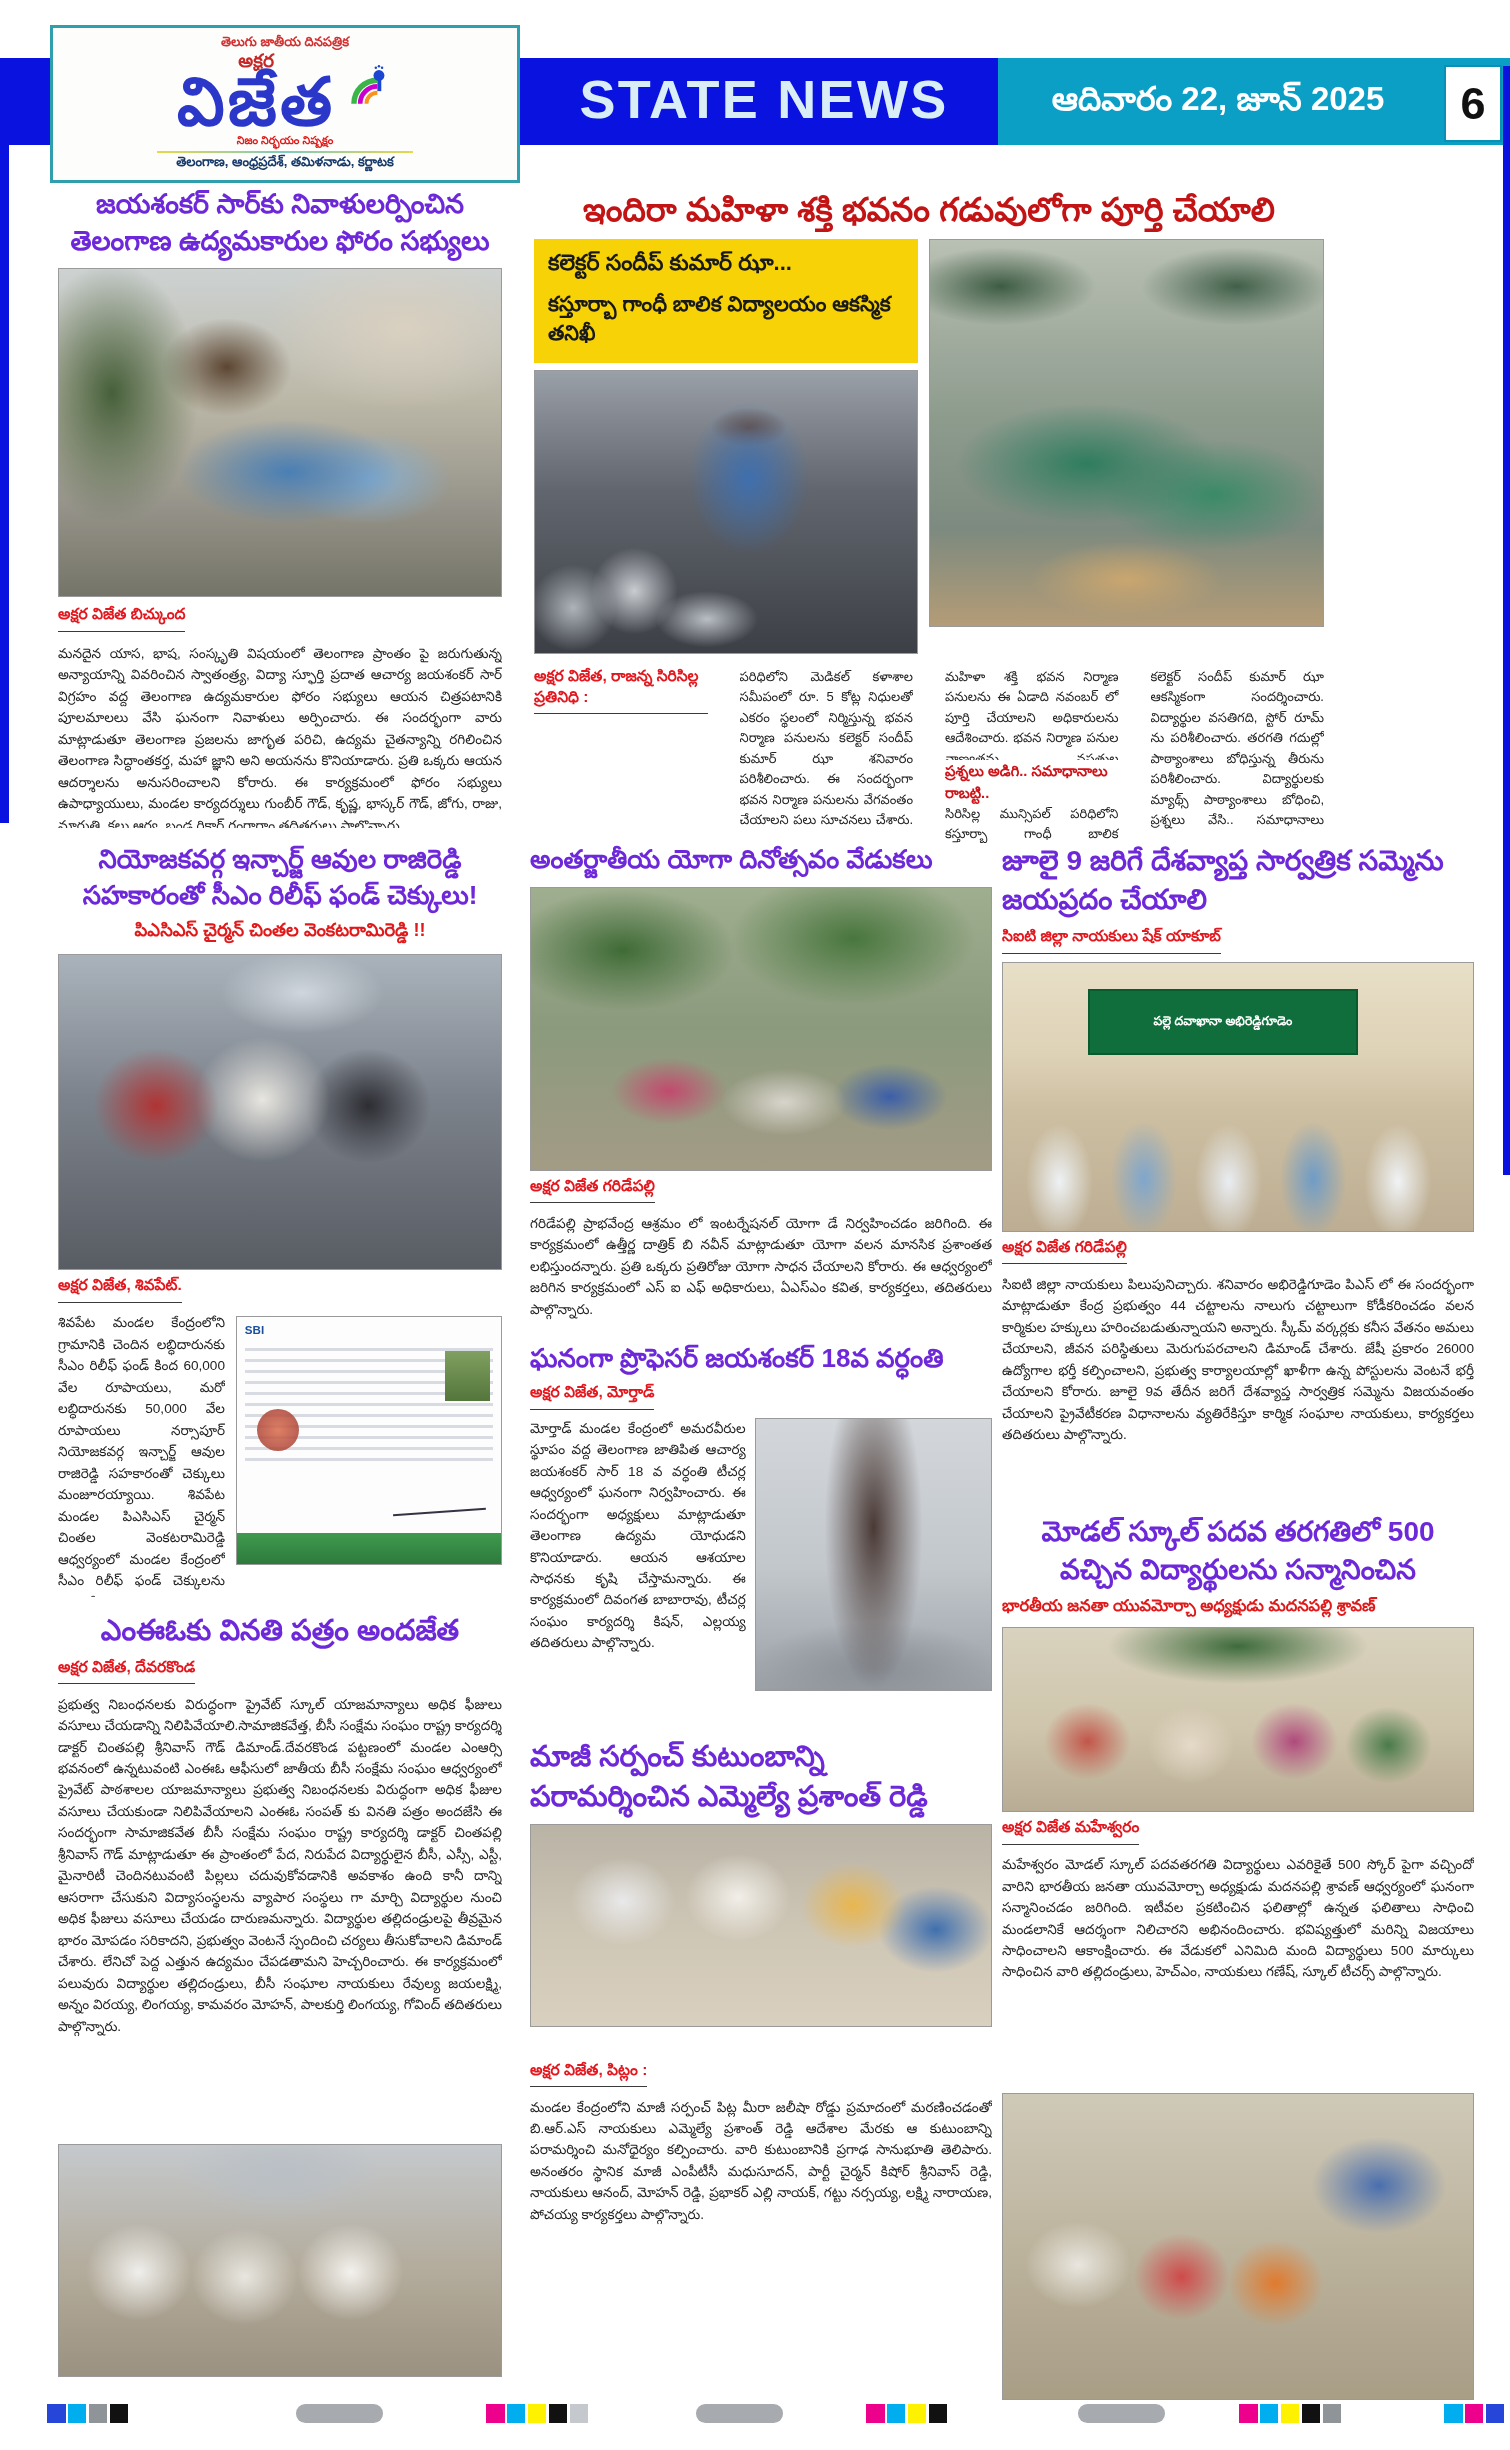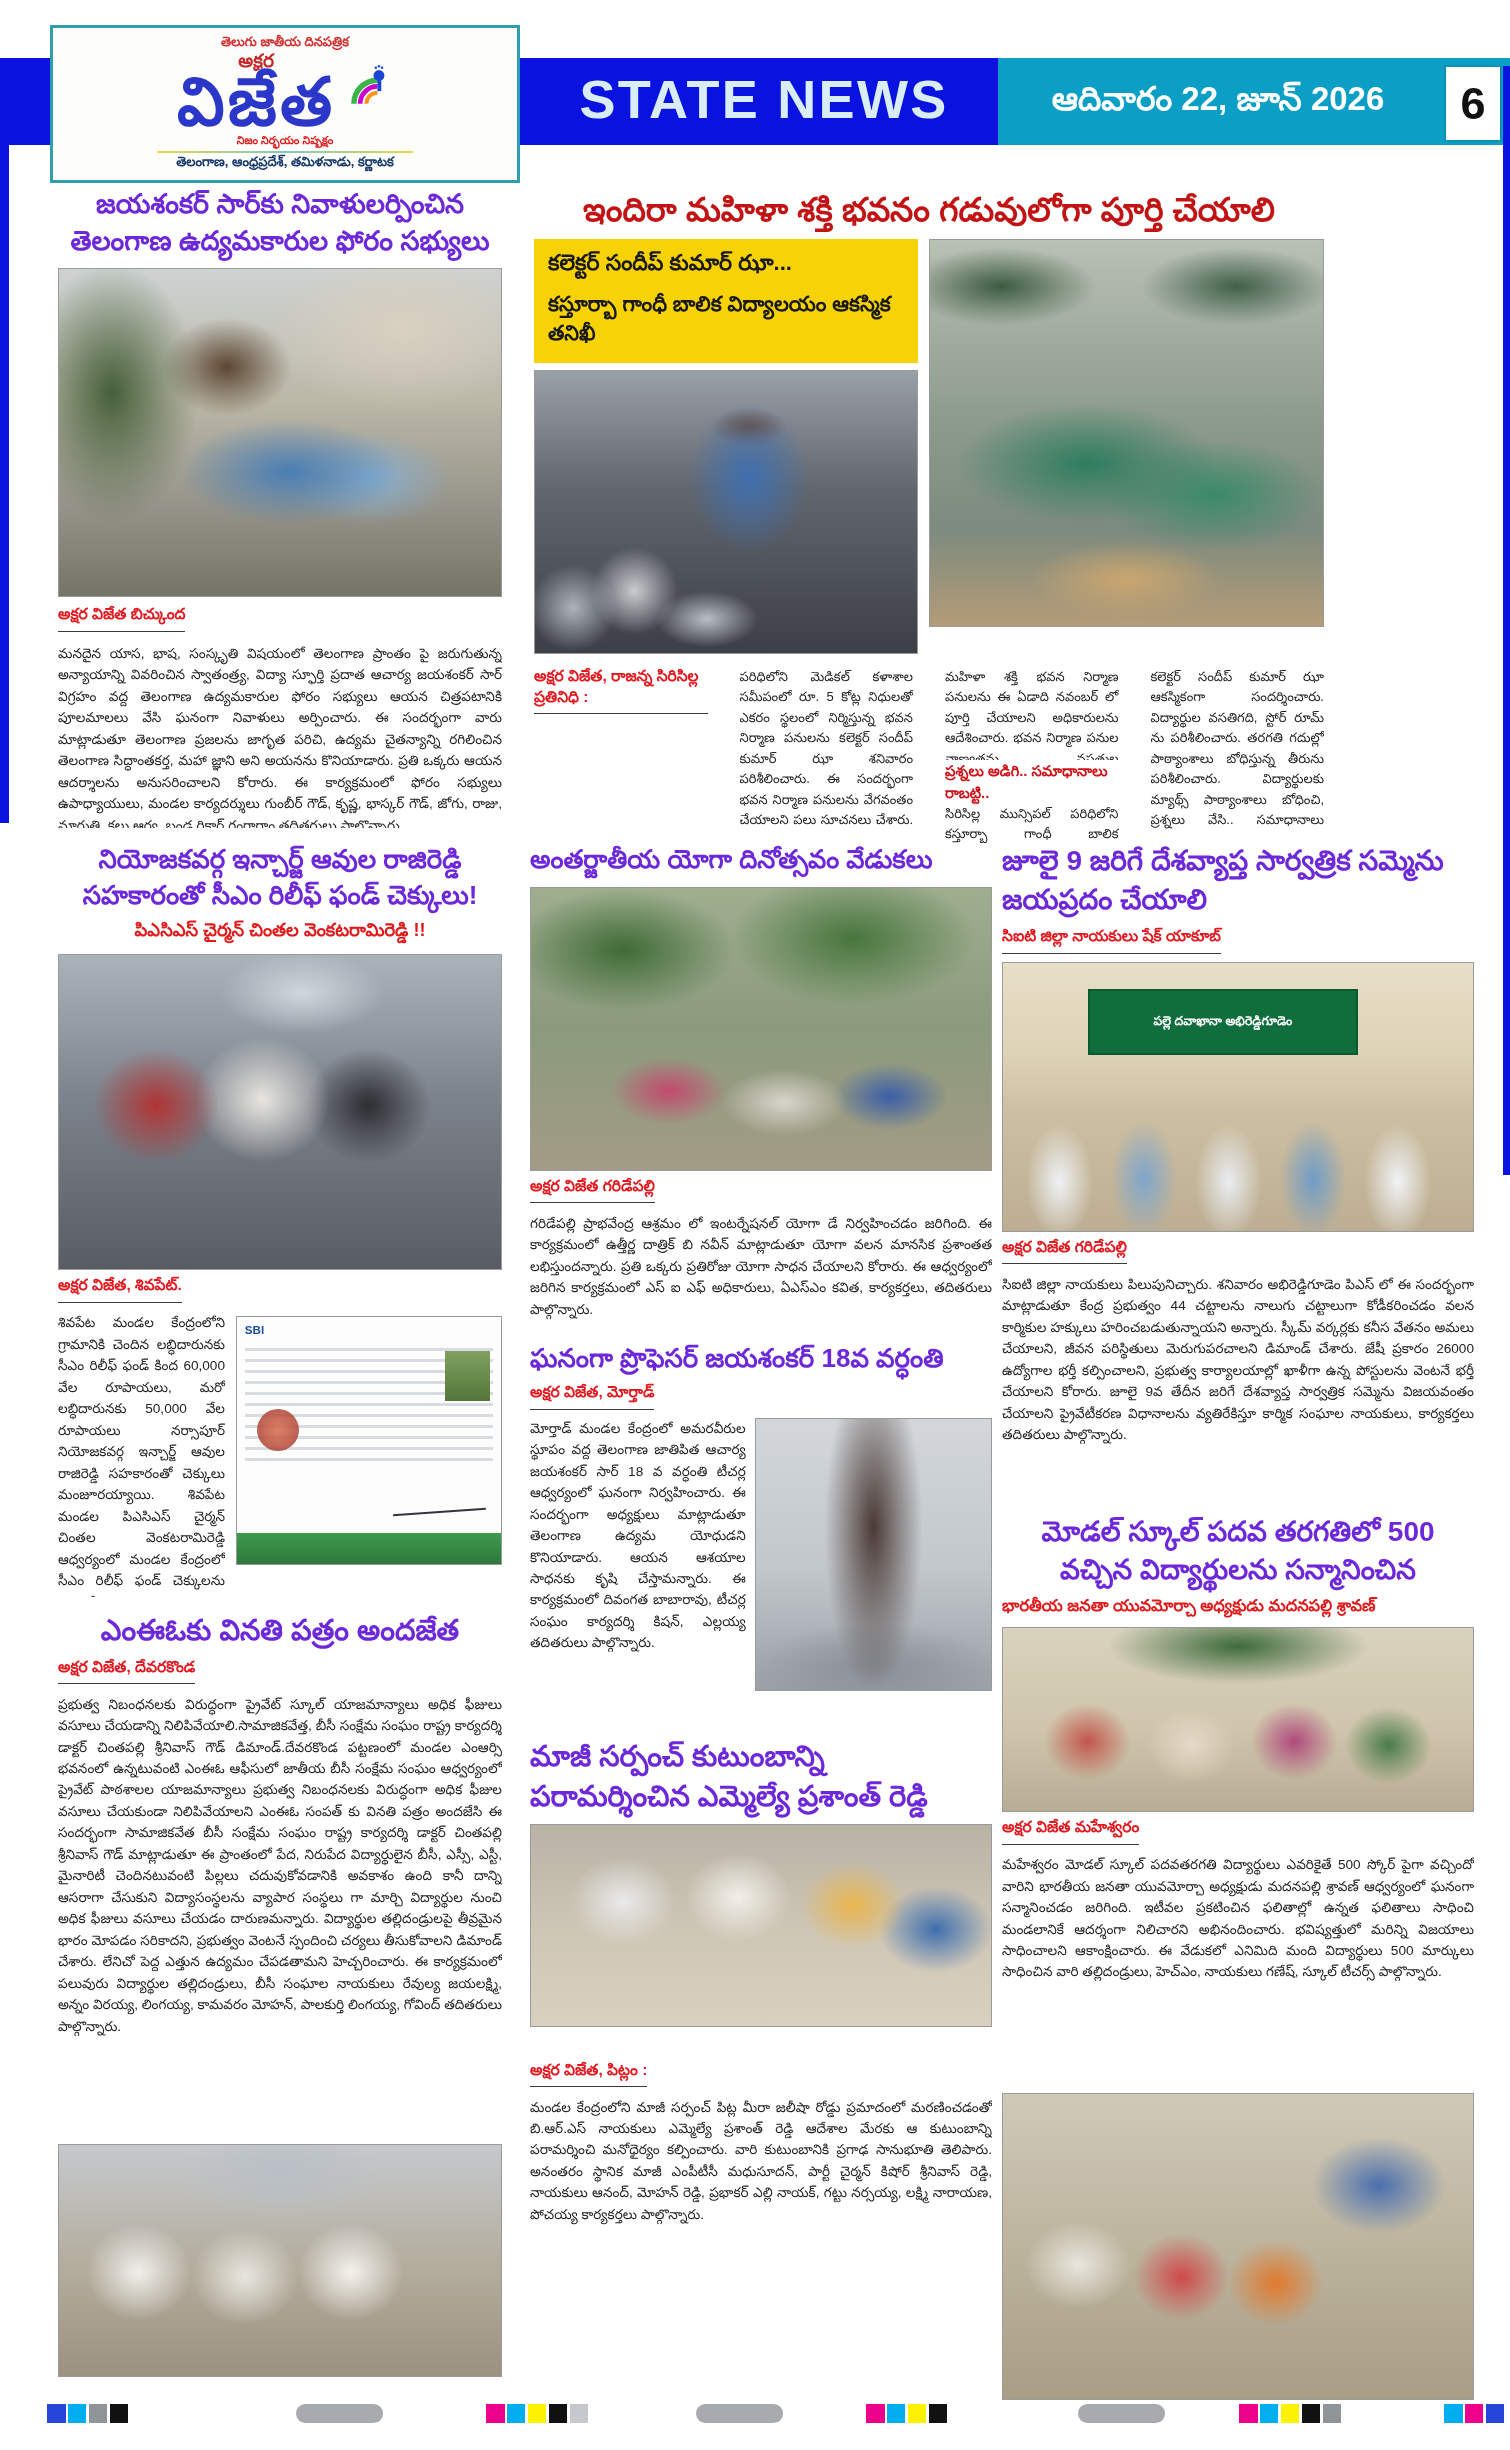--- a/index.html
+++ b/index.html
@@ -158,21 +158,21 @@
             <circle cx="50" cy="6" r="1.6" fill="#1b46d4"></circle>
         </svg>
       </span>
     </div>
     <div class="logo-slogan">నిజం నిర్భయం నిష్పక్షం</div>
     <div class="logo-div"></div>
     <div class="logo-regions">తెలంగాణ, ఆంధ్రప్రదేశ్, తమిళనాడు, కర్ణాటక</div>
   </div>
 
   <div class="statenews">STATE NEWS</div>
-  <div class="edition-date">ఆదివారం 22, జూన్ 2026</div>
+  <div class="edition-date">ఆదివారం 22, జూన్ 2025</div>
   <div class="pagenum-box">6</div>
 
   <div class="abs" style="left:58px;top:186px;width:444px;">
     <div class="h1 h-center" style="font-size:27px;">జయశంకర్ సార్‌కు నివాళులర్పించిన తెలంగాణ ఉద్యమకారుల ఫోరం సభ్యులు</div>
     <div class="ph ph1" style="height:329px;margin-top:7.8px;"></div>
     <div style="margin-top:7.8px;"><span class="byline">అక్షర విజేత బిచ్కుంద</span></div>
     <div class="body-txt ind" style="height:185px;margin-top:11px;">మనదైన యాస, భాష, సంస్కృతి విషయంలో తెలంగాణ ప్రాంతం పై జరుగుతున్న అన్యాయాన్ని వివరించిన స్వాతంత్ర్య, విద్యా స్ఫూర్తి ప్రదాత ఆచార్య జయశంకర్ సార్ విగ్రహం వద్ద తెలంగాణ ఉద్యమకారుల ఫోరం సభ్యులు ఆయన చిత్రపటానికి పూలమాలలు వేసి ఘనంగా నివాళులు అర్పించారు. ఈ సందర్భంగా వారు మాట్లాడుతూ తెలంగాణ ప్రజలను జాగృత పరిచి, ఉద్యమ చైతన్యాన్ని రగిలించిన తెలంగాణ సిద్ధాంతకర్త, మహా జ్ఞాని అని అయనను కొనియాడారు. ప్రతి ఒక్కరు ఆయన ఆదర్శాలను అనుసరించాలని కోరారు. ఈ కార్యక్రమంలో ఫోరం సభ్యులు ఉపాధ్యాయులు, మండల కార్యదర్శులు గుంబీర్ గౌడ్, కృష్ణ, భాస్కర్ గౌడ్, జోగు, రాజు, మారుతి, కల్లు ఆర్య, బండ రికార్డ్ గంగారాం తదితరులు పాల్గొన్నారు.</div>
   </div>
 
   <div class="abs" style="left:534px;top:192px;width:790px;">

